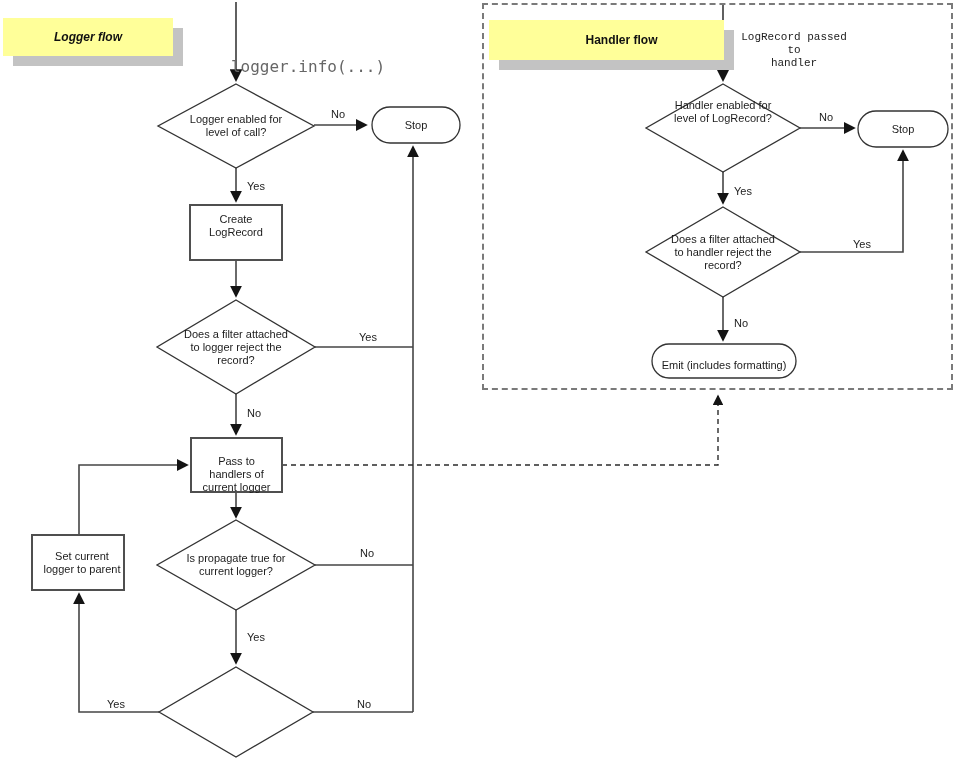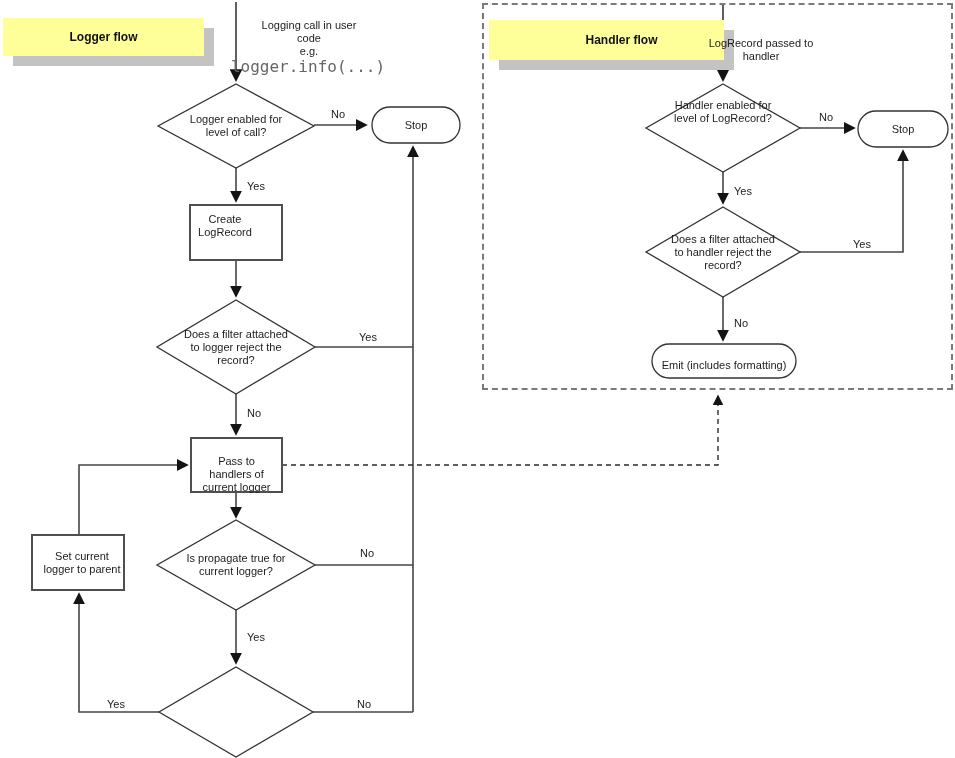--- a/index.html
+++ b/index.html
@@ -85,39 +85,36 @@
     <polygon points="236,520 315,565 236,610 157,565" fill="#ffffff" stroke="#333333" stroke-width="1.3"></polygon>
     <polygon points="236,667 313,712 236,757 159,712" fill="#ffffff" stroke="#333333" stroke-width="1.3"></polygon>
     <rect x="32" y="535" width="92" height="55" fill="#ffffff" stroke="#4f4f4f" stroke-width="2"></rect>
 
     <polygon points="723,84 800,128 723,172 646,128" fill="#ffffff" stroke="#333333" stroke-width="1.3"></polygon>
     <rect x="858" y="111" width="90" height="36" rx="18" ry="18" fill="#ffffff" stroke="#333333" stroke-width="1.3"></rect>
     <polygon points="723,207 800,252 723,297 646,252" fill="#ffffff" stroke="#333333" stroke-width="1.3"></polygon>
     <rect x="652" y="344" width="144" height="34" rx="17" ry="17" fill="#ffffff" stroke="#333333" stroke-width="1.3"></rect>
   </svg>
 
-  <div class="section-label" style="left:3px;top:18px;width:201px;height:38px;">
+  <div class="section-label" style="left:3px;top:18px;width:170px;height:38px;font-style:italic;">
     <span>Logger flow</span>
   </div>
   <div class="section-label" style="left:489px;top:20px;width:205px;height:40px;padding-left:30px;">
     <span>Handler flow</span>
   </div>
 
-  <div class="txt" style="left:240px;top:16px;width:138px;height:44px;">Logging call in user
-code
-e.g.</div>
   <div class="txt mono" style="left:238px;top:59px;width:140px;height:15px;">logger.info(...)</div>
 
   <div class="txt" style="left:166px;top:100px;width:140px;height:52px;">Logger enabled for
 level of call?</div>
   <div class="lbl" style="left:324px;top:106px;width:28px;height:16px;">No</div>
   <div class="txt" style="left:372px;top:107px;width:88px;height:36px;">Stop</div>
   <div class="lbl" style="left:240px;top:178px;width:32px;height:16px;">Yes</div>
 
-  <div class="txt" style="left:179px;top:205px;width:92px;height:42px;">Create
+  <div class="txt" style="left:190px;top:205px;width:92px;height:42px;">Create
 LogRecord</div>
 
   <div class="txt" style="left:161px;top:320px;width:150px;height:54px;">Does a filter attached
 to logger reject the
 record?</div>
   <div class="lbl" style="left:352px;top:329px;width:32px;height:16px;">Yes</div>
   <div class="lbl" style="left:240px;top:405px;width:28px;height:16px;">No</div>
 
   <div class="txt" style="left:191px;top:447px;width:91px;height:54px;">Pass to
 handlers of
@@ -127,21 +124,21 @@
 current logger?</div>
   <div class="lbl" style="left:353px;top:545px;width:28px;height:16px;">No</div>
   <div class="lbl" style="left:240px;top:629px;width:32px;height:16px;">Yes</div>
 
   <div class="lbl" style="left:100px;top:696px;width:32px;height:16px;">Yes</div>
   <div class="lbl" style="left:350px;top:696px;width:28px;height:16px;">No</div>
 
   <div class="txt" style="left:32px;top:535px;width:100px;height:55px;">Set current
 logger to parent</div>
 
-  <div class="txt" style="left:700px;top:35px;width:122px;height:30px;">LogRecord passed to
+  <div class="txt" style="left:733px;top:35px;width:122px;height:30px;font-family:Liberation Mono, monospace;">LogRecord passed to
 handler</div>
 
   <div class="txt" style="left:650px;top:98px;width:146px;height:28px;">Handler enabled for
 level of LogRecord?</div>
   <div class="lbl" style="left:812px;top:109px;width:28px;height:16px;">No</div>
   <div class="txt" style="left:858px;top:111px;width:90px;height:36px;">Stop</div>
   <div class="lbl" style="left:727px;top:183px;width:32px;height:16px;">Yes</div>
 
   <div class="txt" style="left:648px;top:225px;width:150px;height:54px;">Does a filter attached
 to handler reject the

